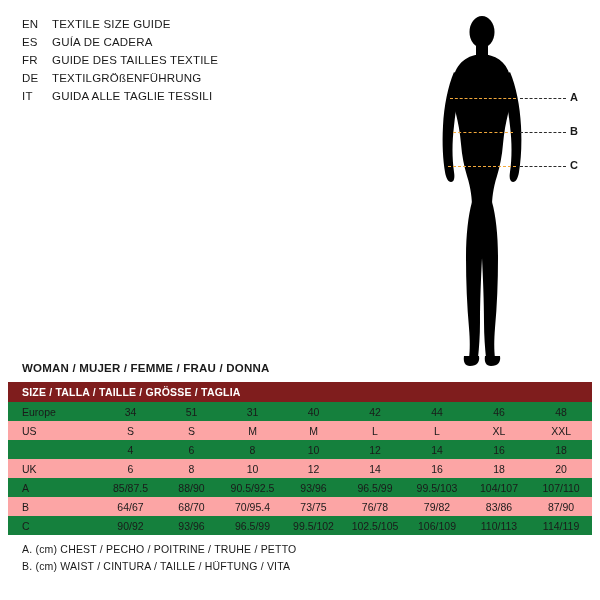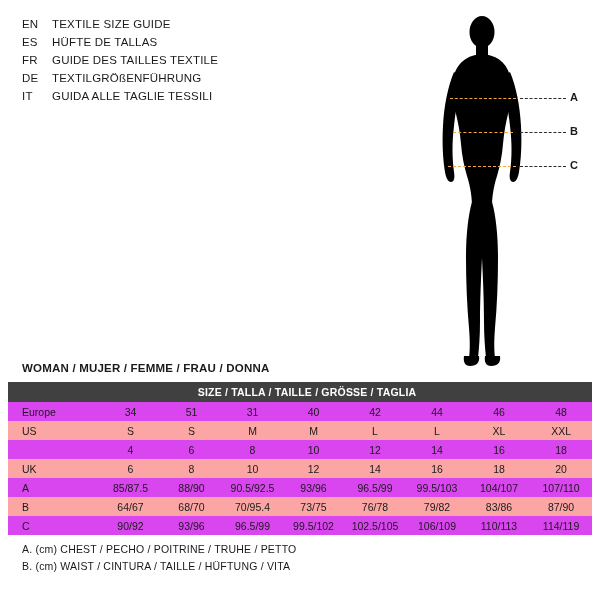--- a/index.html
+++ b/index.html
@@ -97,29 +97,29 @@
     height: 15px;
     text-align: center;
     vertical-align: middle;
   }
   table.size td.rowhead {
     text-align: left;
     padding-left: 14px;
     width: 92px;
   }
   tr.header td {
-    background: #404040;
+    background: #7f1d1d;
     color: #ffffff;
     font-weight: bold;
-    text-align: center;
+    text-align: left;
     padding-left: 14px;
     letter-spacing: 0.2px;
     height: 16px;
   }
-  tr.shade td { background: #d946ef; }
+  tr.shade td { background: #15803d; }
   tr.plain td { background: #fca5a5; }
 
   
   .notes {
     position: absolute;
     left: 22px;
     top: 541px;
     font-size: 10.5px;
     font-weight: normal;
     letter-spacing: 0.2px;
@@ -132,21 +132,21 @@
 
 <div class="page">
 
   <div class="lang-block">
     <div class="lang-row">
       <span class="lang-code">EN</span>
       <span class="lang-title">TEXTILE SIZE GUIDE</span>
     </div>
     <div class="lang-row">
       <span class="lang-code">ES</span>
-      <span class="lang-title">HÜFTE DE TALLAS</span>
+      <span class="lang-title">GUÍA DE CADERA</span>
     </div>
     <div class="lang-row">
       <span class="lang-code">FR</span>
       <span class="lang-title">GUIDE DES TAILLES TEXTILE</span>
     </div>
     <div class="lang-row">
       <span class="lang-code">DE</span>
       <span class="lang-title">TEXTILGRÖßENFÜHRUNG</span>
     </div>
     <div class="lang-row">

